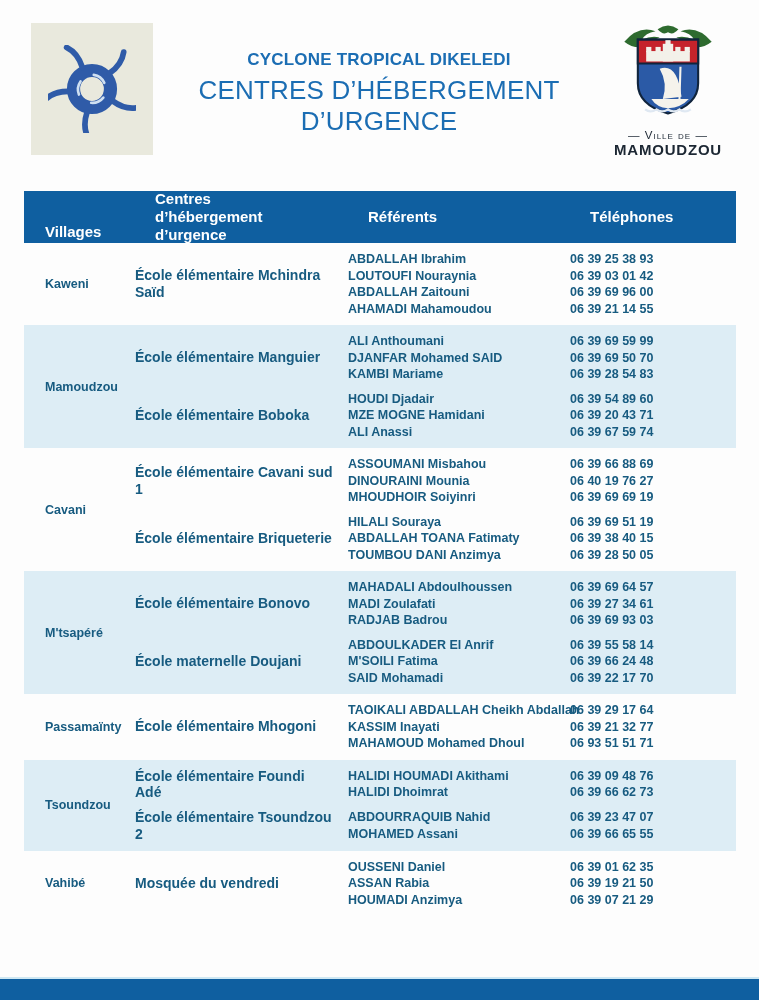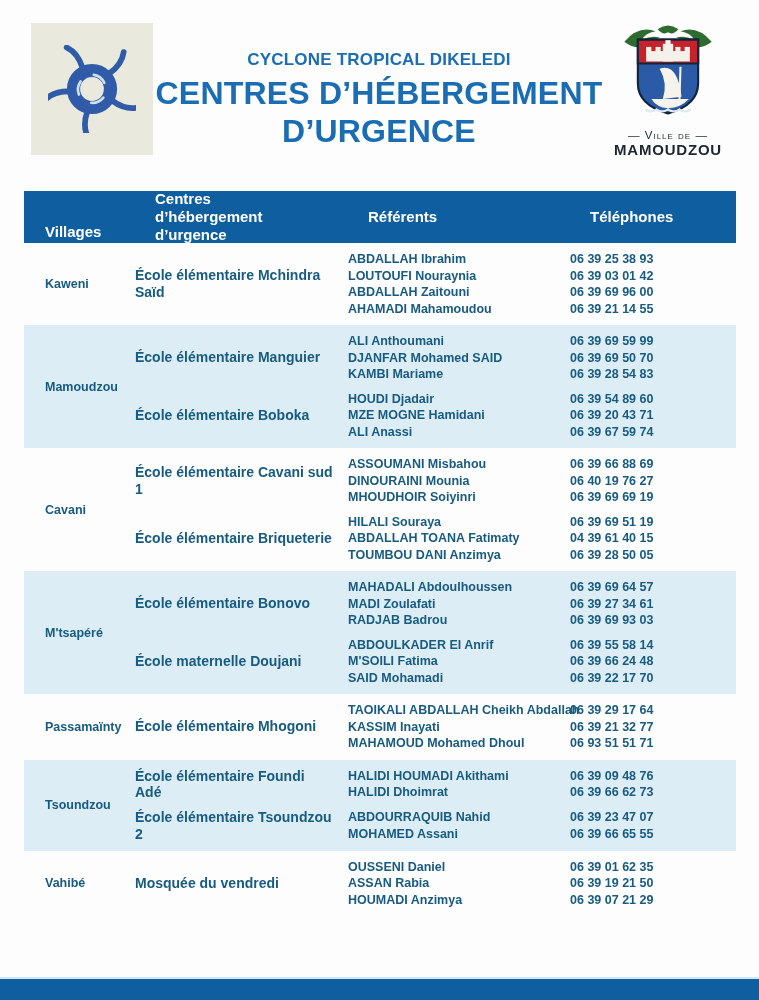--- a/index.html
+++ b/index.html
@@ -19,21 +19,21 @@
   *{margin:0;padding:0;box-sizing:border-box;}
   html,body{background:#ffffff;}
   body{font-family:"Liberation Sans","DejaVu Sans",sans-serif;}
   .page{position:relative;width:759px;height:1000px;background:var(--page-bg);overflow:hidden;}
 
   
   .hdr{display:flex;align-items:flex-start;padding:23px 28px 0 31px;height:160px;}
   .logo-box{width:122px;height:132px;background:var(--logo-beige);display:flex;align-items:center;justify-content:center;flex:none;}
   .titles{flex:1;text-align:center;color:var(--title-blue);padding-top:27px;}
   .supertitle{font-size:17px;font-weight:700;letter-spacing:.2px;}
-  .title-line{font-size:32px;font-weight:700;letter-spacing:.2px;line-height:1.18;}
+  .title-line{font-size:26px;font-weight:400;letter-spacing:.2px;line-height:1.18;}
   .title-line.first{margin-top:5px;}
   .crest{width:126px;flex:none;text-align:center;color:var(--crest-ink);}
   .crest svg{display:block;margin:0 auto;}
   .crest-small{font-size:11.5px;font-variant:small-caps;letter-spacing:1px;font-weight:400;margin-top:2px;}
   .crest-city{font-size:15px;font-weight:800;letter-spacing:.8px;}
 
   
   .thead{margin:31px 23px 0 24px;height:52px;background:var(--header-blue);color:#fff;
          display:flex;align-items:center;font-weight:700;font-size:15px;line-height:1.2;}
   .th{flex:none;}
@@ -198,21 +198,21 @@
           </div>
           <div class="group">
             <div class="center">École élémentaire Briqueterie</div>
             <div class="names">
               <div class="line">HILALI Souraya</div>
               <div class="line">ABDALLAH TOANA Fatimaty</div>
               <div class="line">TOUMBOU DANI Anzimya</div>
             </div>
             <div class="phones">
               <div class="line">06 39 69 51 19</div>
-              <div class="line">04 39 61 40 15</div>
+              <div class="line">06 39 38 40 15</div>
               <div class="line">06 39 28 50 05</div>
             </div>
           </div>
         </div>
       </div>
       <div class="section shaded">
         <div class="village">M'tsapéré</div>
         <div class="groups">
           <div class="group">
             <div class="center">École élémentaire Bonovo</div>

